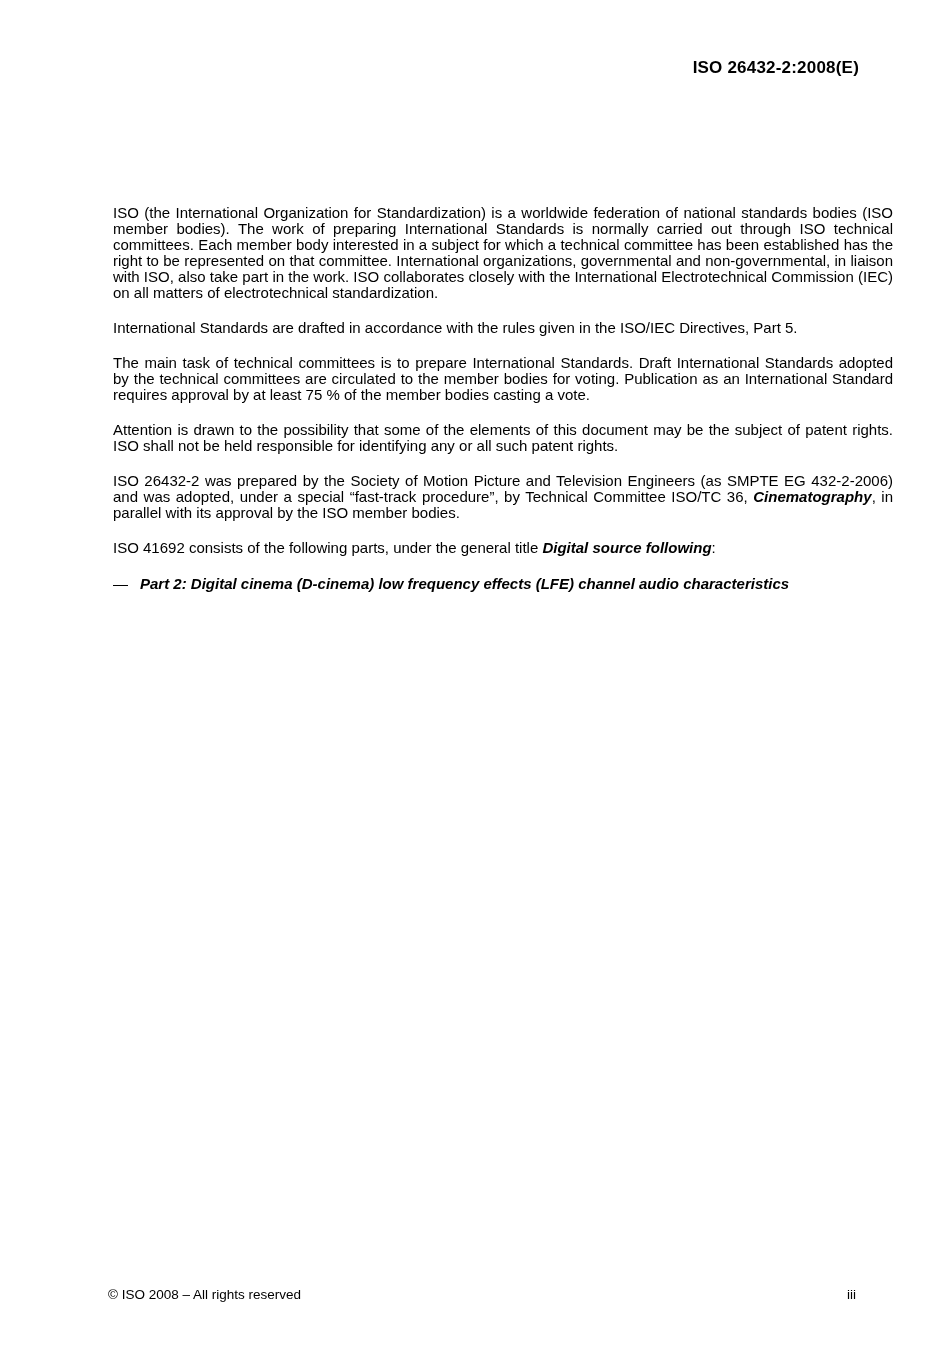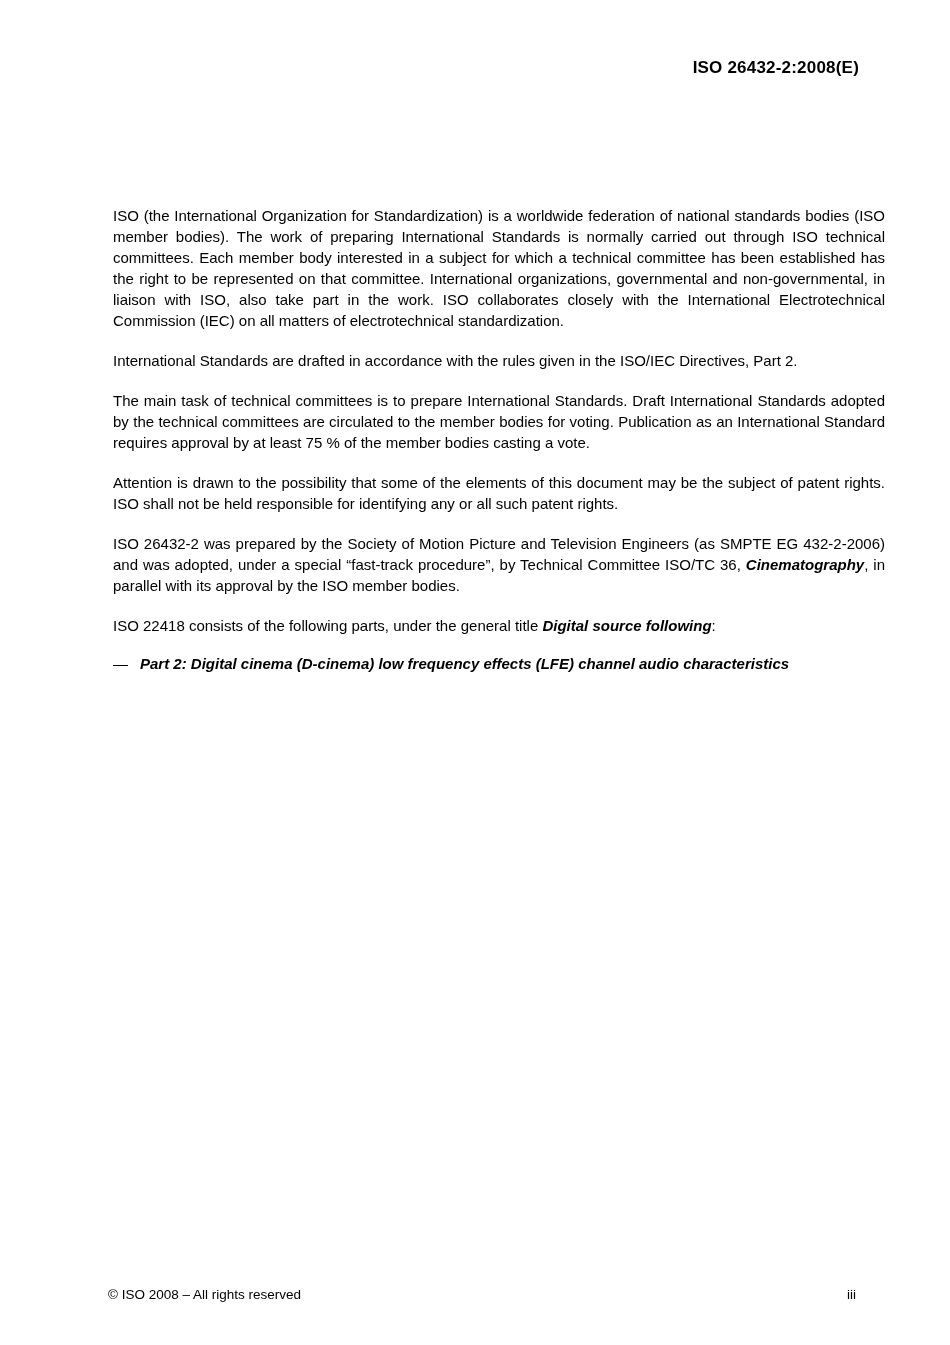--- a/index.html
+++ b/index.html
@@ -32,23 +32,23 @@
     width: 780px;
   }
   .section-title {
     font-size: 23px;
     font-weight: bold;
     margin: 0 0 27px 0;
     line-height: 1.15;
   }
   .para {
     font-size: 15px;
-    line-height: 21px;
+    line-height: 16px;
     text-align: justify;
-    margin: 0 8px 19px 0;
+    margin: 0 0 19px 0;
   }
   .para em, .li-text em {
     font-style: italic;
     font-weight: bold;
   }
   .list-item {
     display: flex;
     font-size: 15px;
     line-height: 18.6px;
     margin-top: 1px;
@@ -78,29 +78,29 @@
 <div class="page">
 
   <div class="page-header">
     <span>ISO 26432-2:2008(E)</span>
   </div>
 
   <div class="content">
 
     <p class="para"><span>ISO (the International Organization for Standardization) is a worldwide federation of national standards bodies (ISO member bodies). The work of preparing International Standards is normally carried out through ISO technical committees. Each member body interested in a subject for which a technical committee has been established has the right to be represented on that committee. International organizations, governmental and non-governmental, in liaison with ISO, also take part in the work. ISO collaborates closely with the International Electrotechnical Commission (IEC) on all matters of electrotechnical standardization.</span></p>
 
-    <p class="para"><span>International Standards are drafted in accordance with the rules given in the ISO/IEC Directives, Part 2.</span></p>
+    <p class="para"><span>International Standards are drafted in accordance with the rules given in the ISO/IEC Directives, Part 5.</span></p>
 
     <p class="para"><span>The main task of technical committees is to prepare International Standards. Draft International Standards adopted by the technical committees are circulated to the member bodies for voting. Publication as an International Standard requires approval by at least 75 % of the member bodies casting a vote.</span></p>
 
     <p class="para"><span>Attention is drawn to the possibility that some of the elements of this document may be the subject of patent rights. ISO shall not be held responsible for identifying any or all such patent rights.</span></p>
 
     <p class="para"><span>ISO 26432-2 was prepared by the Society of Motion Picture and Television Engineers (as SMPTE EG 432-2-2006) and was adopted, under a special “fast-track procedure”, by Technical Committee ISO/TC 36, </span><em>Cinematography</em><span>, in parallel with its approval by the ISO member bodies.</span></p>
 
-    <p class="para"><span>ISO 22418 consists of the following parts, under the general title </span><em>Digital source following</em><span>:</span></p>
+    <p class="para"><span>ISO 41692 consists of the following parts, under the general title </span><em>Digital source following</em><span>:</span></p>
 
     <div class="list-item">
       <span class="list-marker">—</span>
       <span class="li-text"><em>Part 2: Digital cinema (D-cinema) low frequency effects (LFE) channel audio characteristics</em></span>
     </div>
   </div>
 
   <div class="page-footer">
     <span>© ISO 2008 – All rights reserved</span>
     <span>iii</span>

